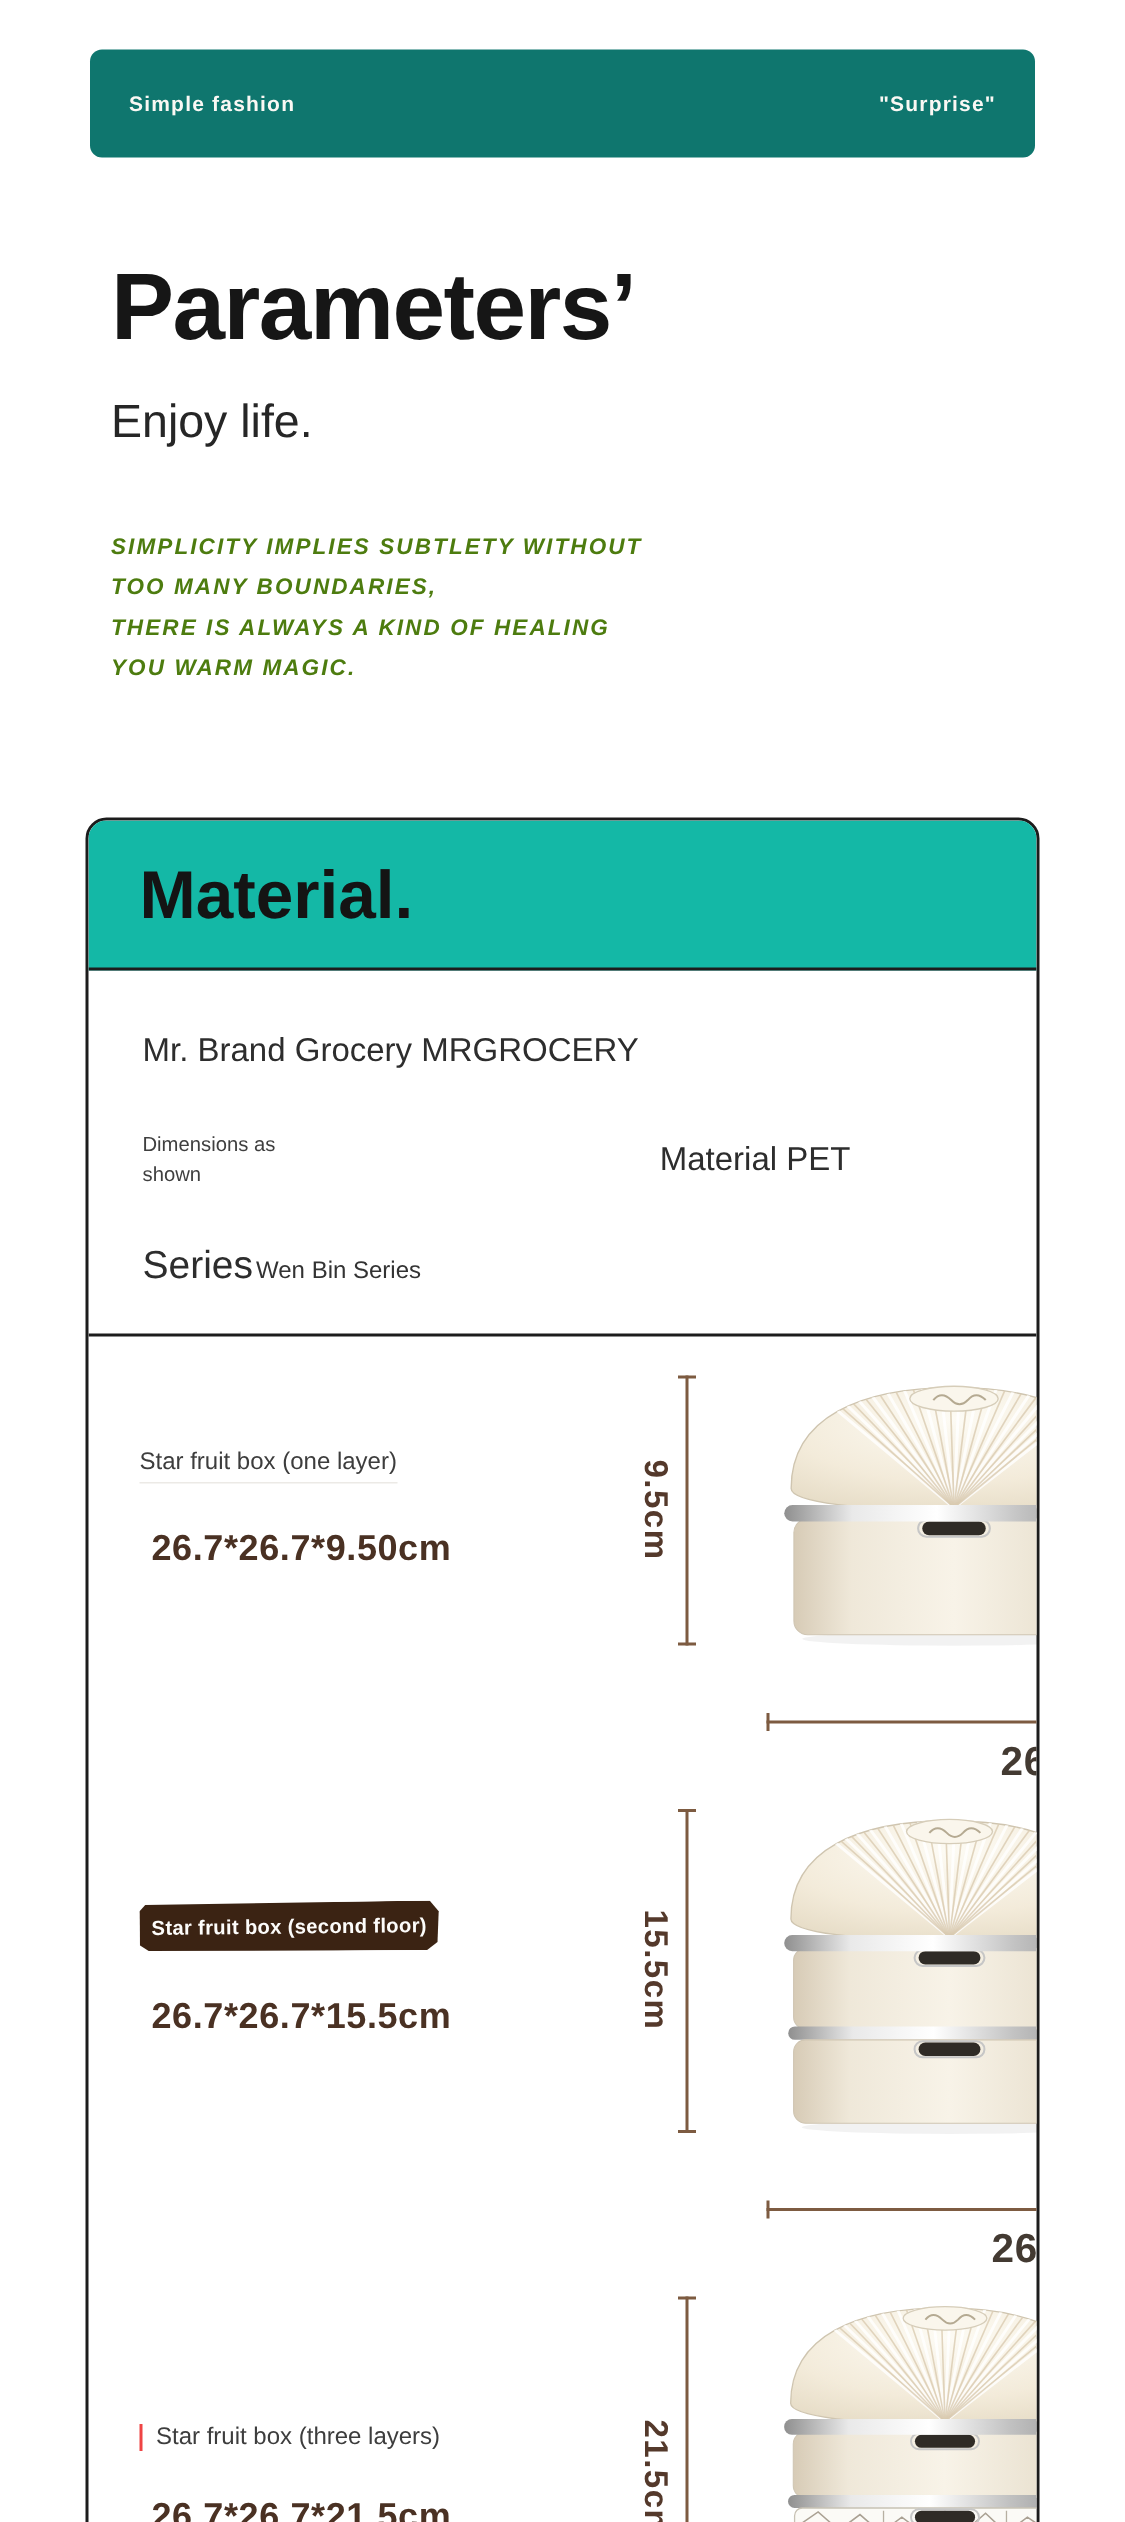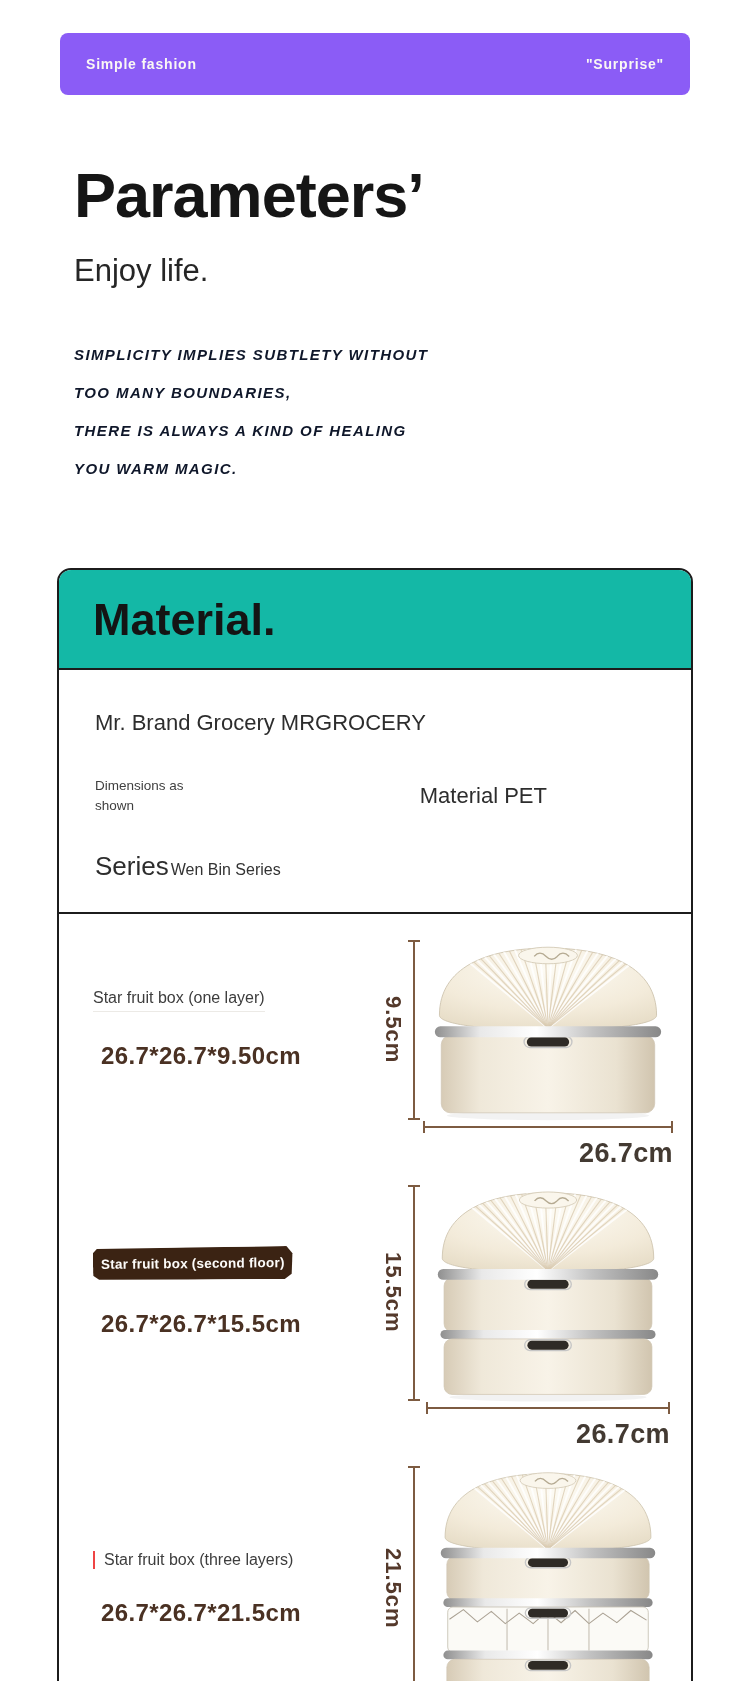--- a/index.html
+++ b/index.html
@@ -6,70 +6,70 @@
   html,body { background:#ffffff; }
   body {
     width:750px; margin:0 auto;
     font-family:"Liberation Sans", sans-serif;
     color:#1d1d1d;
   }
   .page { width:750px; padding-top:33px; padding-bottom:36px; }
 
   
   .banner {
-    margin:0 60px; height:62px; background:#8b5cf6; border-radius:8px;
+    margin:0 60px; height:72px; background:#0f766e; border-radius:8px;
     display:flex; align-items:center; justify-content:space-between;
     padding:18px 26px;
   }
   .banner span {
     color:#faf8f4; font-size:14px; font-weight:bold; letter-spacing:0.8px;
   }
 
   
   .hero { margin:0 0 0 74px; }
   .hero-title {
     margin-top:64px; font-size:63px; font-weight:bold; color:#161616;
     letter-spacing:-1px;
   }
   .hero-subtitle { margin-top:22px; font-size:31px; font-weight:400; color:#262626; }
   .hero-tagline { margin-top:52px; }
   .hero-tagline div {
-    font-size:15px; font-weight:bold; font-style:italic; color:#0f172a;
-    letter-spacing:1.4px; line-height:27px;margin-top:11px;
+    font-size:15px; font-weight:bold; font-style:italic; color:#4d7c0f;
+    letter-spacing:1.4px; line-height:27px;
   }
 
   
   .card {
     margin:86px 57px 0 57px; border:2px solid #1c1c1c; border-radius:14px;
     overflow:hidden; background:#fff;
   }
   .card-header {
     background:#14b8a6; padding:24px 34px 22px 34px;
     border-bottom:2px solid #1c1c1c;
   }
   .card-header h2 { font-size:45px; font-weight:bold; color:#141414; }
 
   .card-info { padding:40px 36px 30px 36px; }
   .brand-line { font-size:22px; color:#2d2d2d; }
   .spec-row { display:grid; grid-template-columns:58% 42%; align-items:center; }
-  .spec-row.r1 { margin-top:40px; }
+  .spec-row.r1 { margin-top:40px;gap:20px; }
   .spec-row.r2 { margin-top:34px; }
   .dim-label { font-size:13.5px; color:#3f3f3f; line-height:1.5; }
   .dim-label span { display:block; }
   .material-value { font-size:22px; color:#2d2d2d; }
   .name-value { font-size:17px; color:#333; }
   .series-wrap { display:flex; align-items:baseline; gap:2px; }
   .series-label { font-size:26px; color:#2d2d2d; }
   .series-value { font-size:16px; color:#333; }
 
   
   .card-products { border-top:2px solid #1c1c1c; padding:14px 0 18px 0; }
   .product {
     display:grid; grid-template-columns:268px 66px 1fr;
-    align-items:center; padding:10px 18px 4px 30px;
+    align-items:center; padding:10px 18px 4px 30px;gap:44px;
   }
   .p-left { display:flex; flex-direction:column; align-items:flex-start; gap:30px; padding-left:4px; }
   .p-name { font-size:16px; color:#3d3d3d; }
   .p-name.plain-underline { border-bottom:1px solid #eceae6; padding-bottom:4px; }
   .p-name.left-tick { border-left:2px solid #ef4444; padding-left:9px; }
   .p-name.tag {
     background:#3b2313; color:#fdfcfa; font-weight:bold; font-size:13.5px;
     padding:9px 8px; letter-spacing:0.2px;
     clip-path:polygon(0 16%, 2% 3%, 97% 0, 100% 22%, 99.5% 84%, 96% 100%, 3% 96%, 0 84%);
     transform:rotate(-0.6deg);

